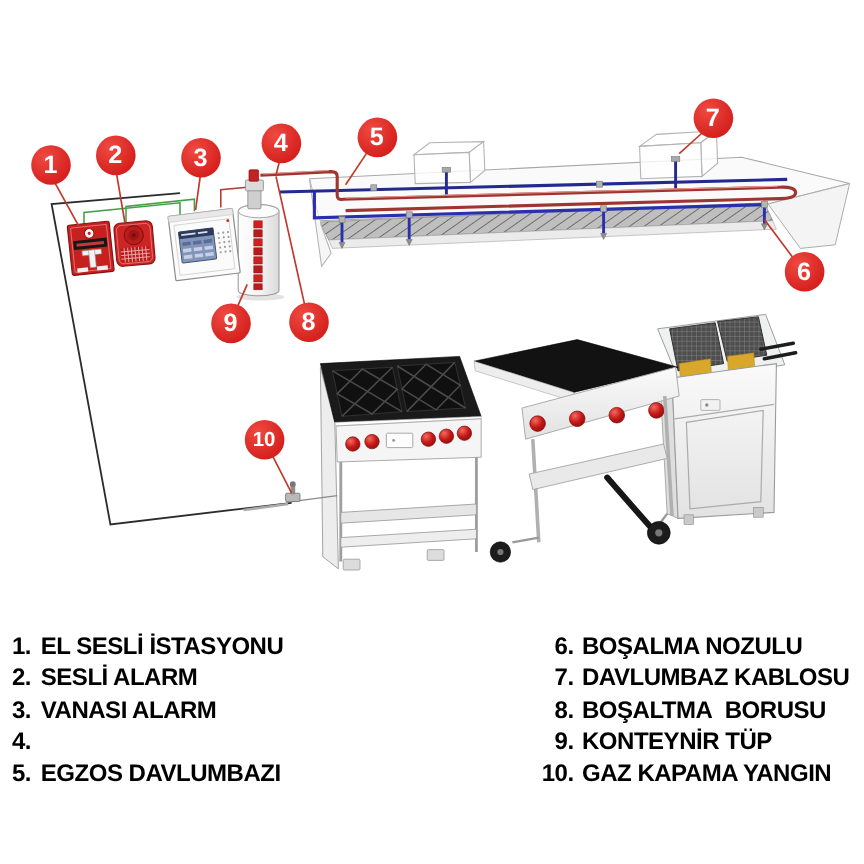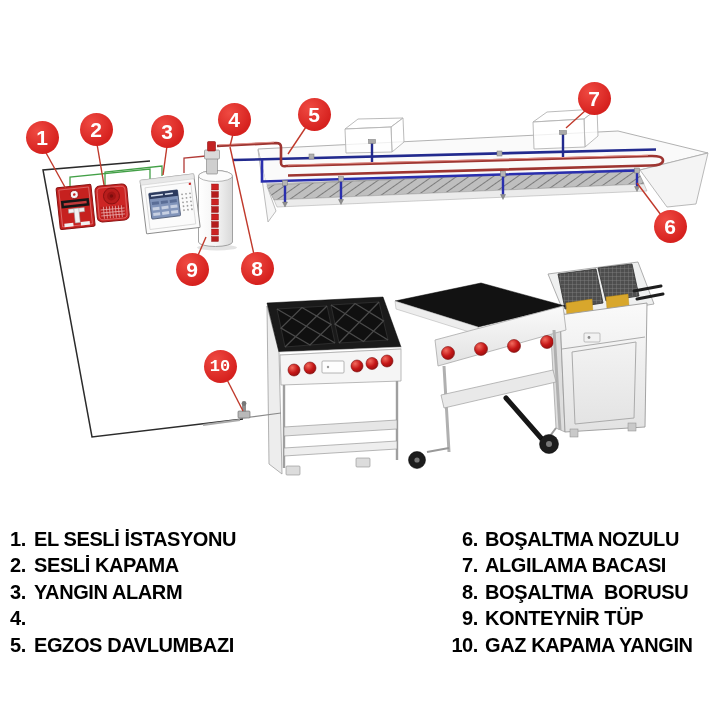--- a/index.html
+++ b/index.html
@@ -3,21 +3,21 @@
 <meta charset="utf-8">
 <style>
   html,body{margin:0;padding:0;background:#ffffff;}
   .stage{position:relative;width:720px;height:720px;background:#fff;overflow:hidden;
          font-family:"Liberation Sans",sans-serif;}
   .stage svg{position:absolute;left:0;top:0;}
   .co{position:absolute;width:33px;height:33px;border-radius:50%;
       background:radial-gradient(circle at 35% 30%, #ef4a42, #d6211e 72%);
       color:#fff;display:flex;align-items:center;justify-content:center;
       font-weight:bold;font-size:21px;line-height:1;user-select:none;}
-  .co.small{font-size:17px;font-family:Liberation Mono, monospace;}
+  .co.small{font-size:17px;}
   .legend-col{position:absolute;color:#000;font-weight:bold;font-size:20px;
               letter-spacing:-0.4px;}
   .legend-row{display:flex;align-items:baseline;height:26.4px;white-space:nowrap;}
   .legend-row .num{display:inline-block;min-width:24px;}
   .legend-col.right .num{min-width:36px;text-align:right;margin-right:7px;}
 </style>
 </head>
 <body>
 
 <div class="stage">
@@ -295,43 +295,43 @@
 <div class="co" style="left:175.5px;top:252.5px">9</div>
 <div class="co small" style="left:203.5px;top:349.5px">10</div>
 
 <div class="legend-col left" style="left:10px;top:528px">
   <div class="legend-row">
     <span class="num">1.</span>
     <span class="txt">EL SESLİ İSTASYONU</span>
   </div>
   <div class="legend-row">
     <span class="num">2.</span>
-    <span class="txt">SESLİ KAPAMA</span>
+    <span class="txt">SESLİ ALARM</span>
   </div>
   <div class="legend-row">
     <span class="num">3.</span>
-    <span class="txt">YANGIN ALARM</span>
+    <span class="txt">VANASI ALARM</span>
   </div>
   <div class="legend-row">
     <span class="num">4.</span>
   </div>
   <div class="legend-row">
     <span class="num">5.</span>
     <span class="txt">EGZOS DAVLUMBAZI</span>
   </div>
 </div>
 
 <div class="legend-col right" style="left:442px;top:528px">
   <div class="legend-row">
     <span class="num">6.</span>
-    <span class="txt">BOŞALTMA NOZULU</span>
+    <span class="txt">BOŞALMA NOZULU</span>
   </div>
   <div class="legend-row">
     <span class="num">7.</span>
-    <span class="txt">ALGILAMA BACASI</span>
+    <span class="txt">DAVLUMBAZ KABLOSU</span>
   </div>
   <div class="legend-row">
     <span class="num">8.</span>
     <span class="txt">BOŞALTMA&nbsp; BORUSU</span>
   </div>
   <div class="legend-row">
     <span class="num">9.</span>
     <span class="txt">KONTEYNİR TÜP</span>
   </div>
   <div class="legend-row">

